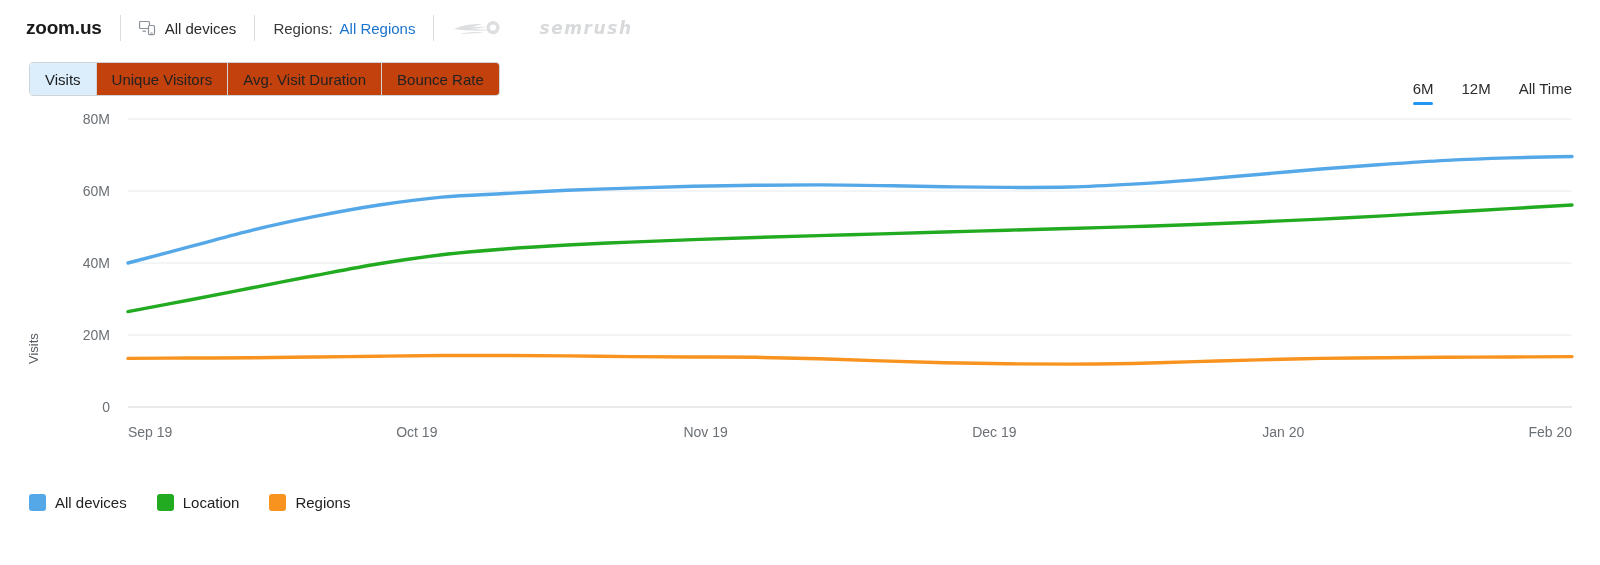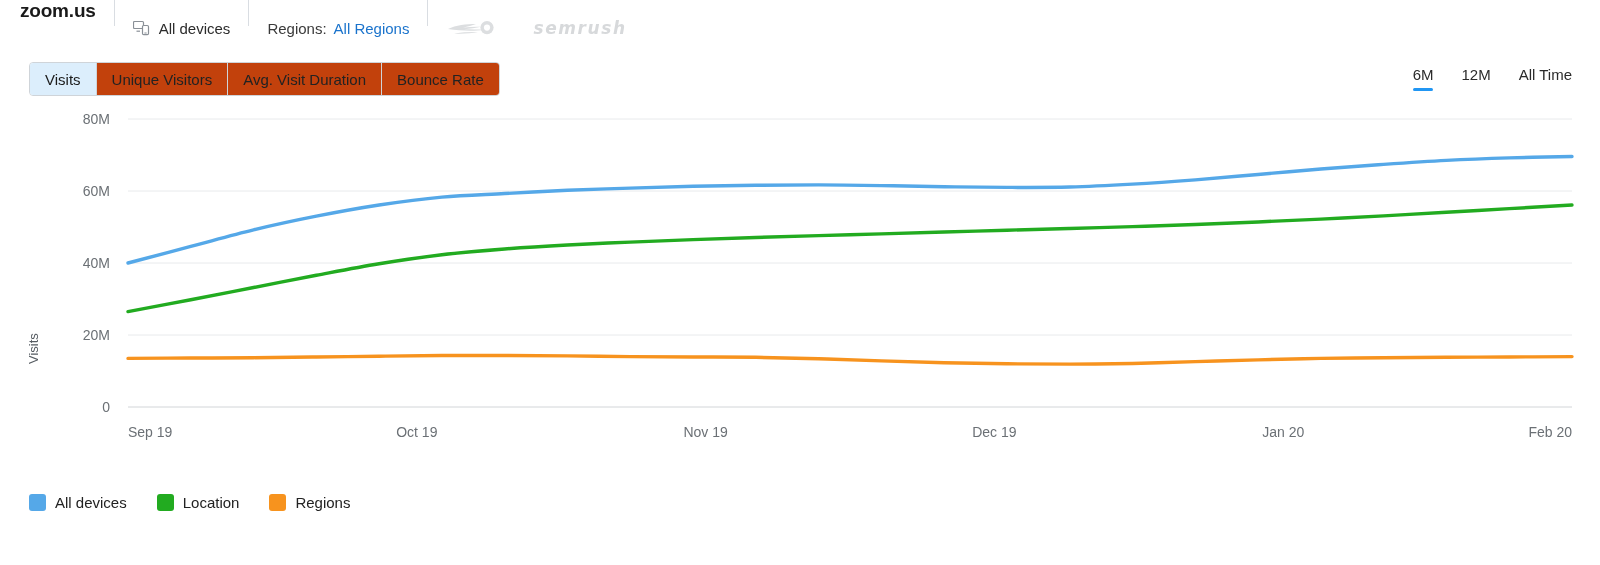--- a/index.html
+++ b/index.html
@@ -12,22 +12,23 @@
     height: 565px;
     font-family: "Liberation Sans", sans-serif;
     color: #222222;
     overflow: hidden;
     position: relative;
   }
 
   
   .header {
     display: flex;
+    align-items: center;
     height: 56px;
-    padding: 0 0 0 20px;
+    padding: 0 0 0 26px;
     box-sizing: border-box;
   }
   .site-title {
     font-size: 19px;
     font-weight: bold;
     color: #1a1a1a;
     letter-spacing: -0.2px;
   }
   .vdiv {
     width: 1px;
@@ -104,21 +105,21 @@
   }
   .tab:last-child { border-right: none; }
   .tab.active {
     background: #dceefc;
     color: #1b1b1b;
   }
 
   .ranges {
     position: absolute;
     right: 28px;
-    top: 4px;
+    top: 18px;
     display: flex;
     align-items: flex-start;
     gap: 28px;
   }
   .range {
     font-size: 15px;
     color: #2b2b2b;
     cursor: pointer;
     padding-bottom: 8px;
     position: relative;

